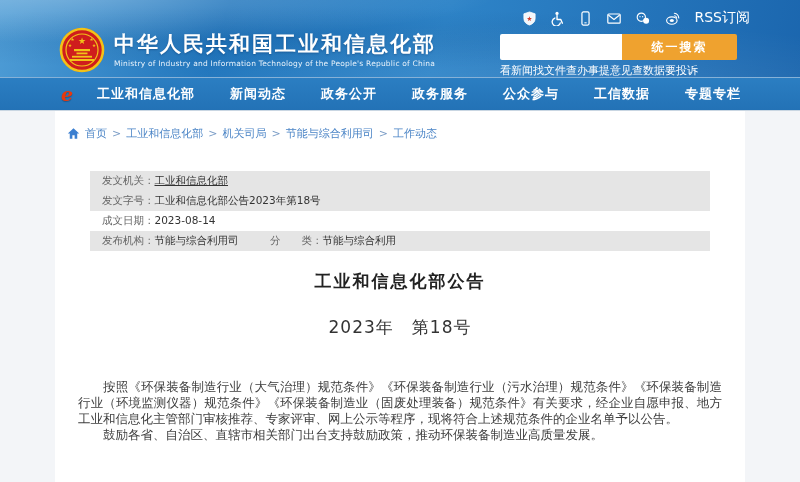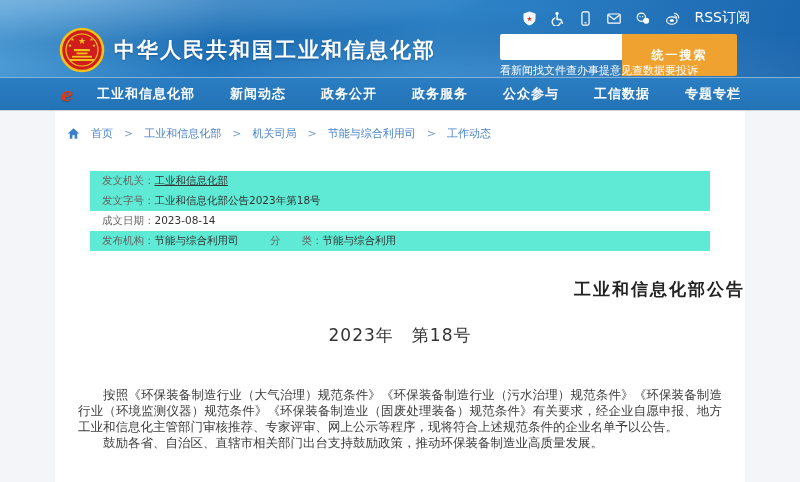--- a/index.html
+++ b/index.html
@@ -20,55 +20,55 @@
   .site-subtitle { color:#e8f2fb; font-size:7.5px; letter-spacing:.2px; margin-top:3px; }
 
   .topbar { position:absolute; top:9px; right:50px; display:flex; align-items:center; gap:13px; }
   .topbar svg { display:block; }
   .top-icon { cursor:pointer; }
   .rss-label { color:#fff; font-size:14px; cursor:pointer; }
 
   .search-row { position:absolute; top:34px; left:500px; display:flex; }
   .search-input { width:122px; height:26px; border:none; outline:none; background:#fff;
     border-radius:2px 0 0 2px; padding:0 8px; font-size:12px; }
-  .search-btn { width:115px; height:42px; border:none; background:#efa22f; color:#fff;
+  .search-btn { width:115px; height:26px; border:none; background:#efa22f; color:#fff;
     font-size:12px; font-weight:bold; letter-spacing:2px; border-radius:0 2px 2px 0;
     cursor:pointer; font-family:inherit; }
   .quick-links { position:absolute; top:63px; left:500px; display:flex; }
   .quick-links span { color:#fff; font-size:11px; cursor:pointer; white-space:nowrap; }
 
   
   .nav { height:34px; background:linear-gradient(180deg,#2b7ec2 0%,#2372b6 100%);
     border-top:1px solid rgba(255,255,255,.45); border-bottom:1px solid #c9d6e2;
     display:flex; align-items:center; padding:0 55px; }
   .nav-logo { width:24px; text-align:center; font-family:"DejaVu Serif","Liberation Serif",serif;
     font-style:italic; font-weight:bold; font-size:19px; color:#e8380d; line-height:1;
     text-shadow:0 1px 1px rgba(0,0,0,.25); margin-right:18px; }
   .nav-items { flex:1; display:flex; justify-content:space-between; align-items:center; padding-right:4px; }
   .nav-item { color:#fff; font-size:13px; font-weight:bold; letter-spacing:1px;
     cursor:pointer; white-space:nowrap; }
 
   
   .main-wrap { width:690px; margin:0 auto; background:#fff; min-height:371px; }
-  .breadcrumb { display:flex; align-items:center; gap:11px; padding:15px 0 0 12px;
+  .breadcrumb { display:flex; align-items:center; gap:5px; padding:15px 0 0 12px;
     font-size:11px; color:#4a84c6; }
   .breadcrumb .crumb { color:#4a84c6; cursor:pointer; white-space:nowrap; }
   .breadcrumb .sep { color:#7a9cc6; }
   .home-icon { display:block; }
 
   .meta-table { margin:30px 35px 0 35px; font-size:10.5px; color:#555; }
   .meta-row { display:flex; align-items:center; min-height:20px; padding:0 12px; }
-  .meta-row.alt { background:#5eead4; }
+  .meta-row.alt { background:#e5e5e5; }
   .meta-cell { display:flex; }
   .meta-cell.first { width:168px; flex:0 0 auto; }
   .meta-label { color:#666; white-space:pre; }
   .meta-value { color:#333; }
   .meta-value.link { text-decoration:underline; cursor:pointer; }
 
-  .doc-title { text-align:right; margin-top:27px; font-size:17px; font-weight:bold;
+  .doc-title { text-align:center; margin-top:19px; font-size:17px; font-weight:bold;
     color:#222; letter-spacing:2px; }
   .doc-issue { text-align:center; margin-top:23px; font-size:17px; color:#333; letter-spacing:1px; }
   .doc-body { margin:40px 23px 0 23px; }
   .doc-body p { font-size:12.5px; line-height:16px; color:#3d3d3d; text-indent:2em;
     text-align:justify; }
 </style>
 </head>
 <body>
 
 <div class="header">
@@ -83,20 +83,21 @@
       <text x="33.5" y="15" font-size="4.5" fill="#f2c318" text-anchor="middle">★</text>
       <text x="12" y="21" font-size="4.5" fill="#f2c318" text-anchor="middle">★</text>
       <text x="36" y="21" font-size="4.5" fill="#f2c318" text-anchor="middle">★</text>
       <rect x="16" y="23" width="16" height="2.2" fill="#f2c318"></rect>
       <rect x="18.5" y="26.5" width="11" height="1.8" fill="#f2c318"></rect>
       <rect x="14" y="29.8" width="20" height="1.8" fill="#f2c318"></rect>
       <rect x="12" y="33" width="24" height="2" fill="#f2c318"></rect>
     </svg>
     <div>
       <div class="site-title">中华人民共和国工业和信息化部</div>
+      <div class="site-subtitle">Ministry of Industry and Information Technology of the People's Republic of China</div>
     </div>
   </div>
 
   <div class="topbar">
     <svg class="top-icon" width="15" height="15" viewBox="0 0 16 16">
       <path d="M8 1 L14 3 V8 C14 12 11 14 8 15 C5 14 2 12 2 8 V3 Z" fill="#f3f6fa" stroke="#fff" stroke-width="0.8"></path>
       <text x="8" y="10.5" font-size="7" fill="#d23c2a" text-anchor="middle">★</text>
     </svg>
     <svg class="top-icon" width="15" height="15" viewBox="0 0 16 16">
       <circle cx="7.5" cy="2.6" r="1.7" fill="#fff"></circle>

